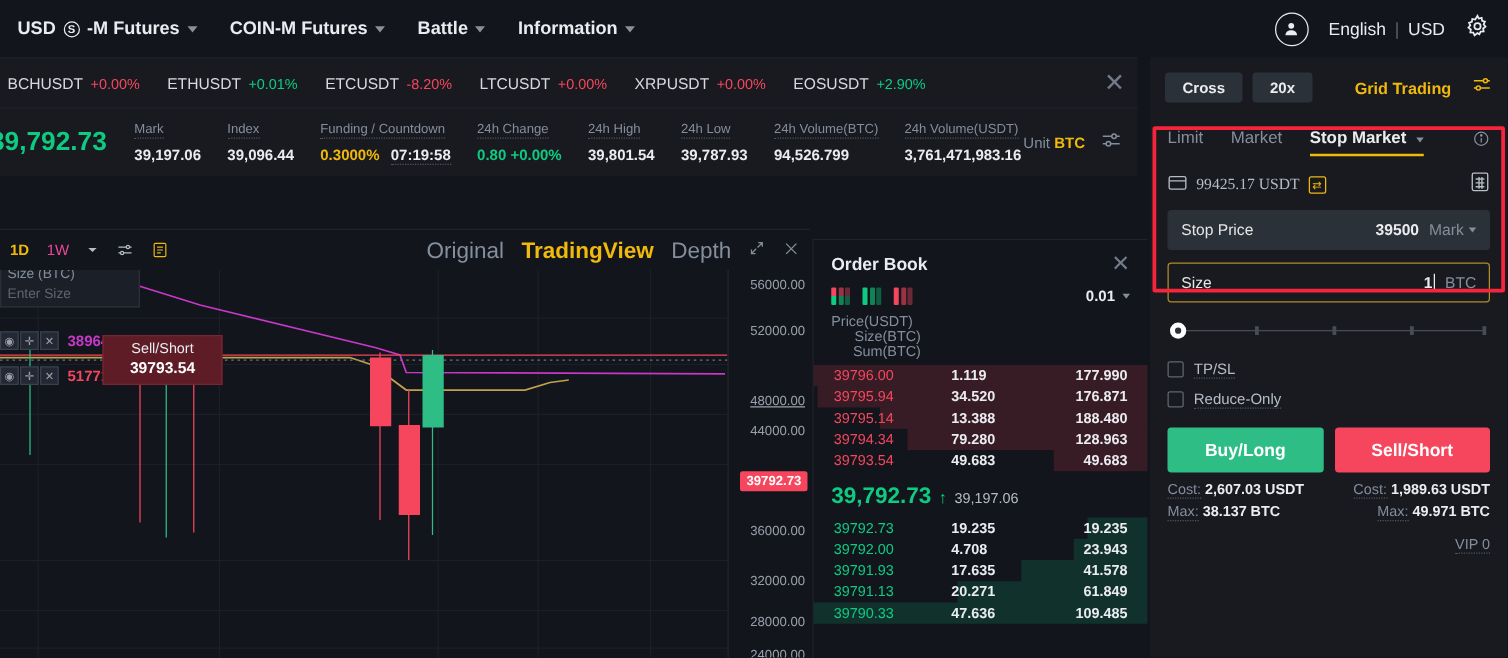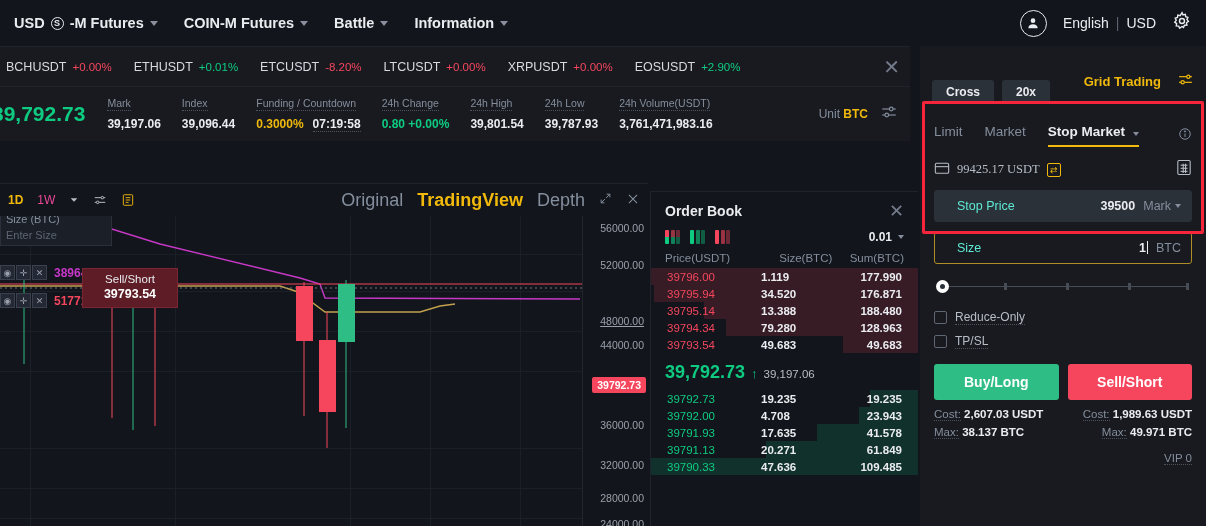--- a/index.html
+++ b/index.html
@@ -155,21 +155,21 @@
     height: 38px; display: flex; align-items: center; padding: 0 14px;
   }
   .ob-title { font-size: 14px; font-weight: bold; color: #eaecef;}
   .ob-close { margin-left: auto; color: #737a8a; font-size: 18px; cursor: pointer;}
   .ob-ctrls { display: flex; align-items: center; padding: 0 14px 6px; gap: 10px;}
   .obm { display: flex; gap: 1.5px; cursor: pointer; align-items: flex-end;}
   .obm i { display: block; width: 4px; border-radius: 1px;}
   .ob-dec { margin-left: auto; font-size: 12px; color: #eaecef; font-weight: bold;
     display: flex; align-items: center; gap: 6px; cursor: pointer;}
   .ob-colhead {
-    display: flex; padding: 2px 14px 4px; font-size: 11.5px; color: #848e9c;
+    display: flex; padding: 2px 14px 4px; font-size: 11.5px; color: #848e9c; flex-direction: column;
   }
   .ob-colhead span:nth-child(1) { width: 40%; }
   .ob-colhead span:nth-child(2) { width: 30%; text-align: right; }
   .ob-colhead span:nth-child(3) { width: 30%; text-align: right; }
   .ob-row {
     position: relative; display: flex; padding: 0 16px; font-size: 11.5px;
     height: 17px; align-items: center; cursor: pointer;
   }
   .ob-row .depth { position: absolute; right: 0; top: 0; height: 17px; }
   .ob-row span { position: relative; z-index: 2; }
@@ -190,21 +190,21 @@
   
   .orderpanel {
     position: absolute; left: 920px; top: 46px; width: 286px; height: 480px;
     background: #181a20;
   }
   .op-top {
     display: flex; align-items: center; gap: 8px; padding: 12px 12px 10px;
   }
   .pill {
     background: #2b3139; color: #eaecef; font-size: 12px; font-weight: bold;
-    padding: 5px 14px; border-radius: 3px; cursor: pointer; margin-top: 22px;
+    padding: 5px 14px; border-radius: 3px; cursor: pointer;
   }
   .grid-trading { margin-left: auto; color: #f0b90b; font-size: 13px;
     font-weight: bold; cursor: pointer;}
   .slider-ic { color: #f0b90b; cursor: pointer; margin-left: 8px;}
   .redbox {
     position: absolute; left: 2px; top: 55px; width: 282px; height: 133px;
     border: 3px solid #f6253b; border-radius: 2px; pointer-events: none; z-index: 30;
   }
   .op-tabs {
     display: flex; align-items: center; gap: 22px; padding: 10px 14px 0;
@@ -227,21 +227,21 @@
     border: 1px solid #f0b90b; color: #f0b90b; font-size: 9px; width: 14px; height: 14px;
     display: flex; align-items: center; justify-content: center; border-radius: 2px;
     cursor: pointer;
   }
   .calc-ic { margin-left: auto; color: #b7bdc6; cursor: pointer;}
   .field {
     margin: 10px 14px 0; background: #2b3139; border: 1px solid #2b3139;
     height: 32px; display: flex; align-items: center; padding: 0 10px; border-radius: 3px;
   }
   .field.focused { border-color: #b08d27; background: #181a20;}
-  .f-label { font-size: 12.5px; color: #5eead4; margin-left: 12px; }
+  .f-label { font-size: 12.5px; color: #e5e5e5; }
   .f-val { margin-left: auto; font-size: 12.5px; font-weight: bold; color: #eaecef;}
   .f-unit { font-size: 12.5px; color: #848e9c; margin-left: 8px; display:flex; align-items:center; gap:4px;}
   .caret-sm { width:0;height:0;border-left:3.5px solid transparent;border-right:3.5px solid transparent;
     border-top:4.5px solid #848e9c; display:inline-block;}
   .cursor-bar { display: inline-block; width: 1px; height: 13px; background: #eaecef;
     margin-left: 1px; vertical-align: -2px;}
   .slider-wrap { margin: 16px 16px 0; position: relative; height: 14px;}
   .slider-track { position: absolute; left: 6px; right: 2px; top: 6px; height: 1px; background: #474d57;}
   .slider-knob {
     position: absolute; left: 0; top: 0; width: 13px; height: 13px; border-radius: 50%;
@@ -369,20 +369,24 @@
       </div>
       <div class="stat">
         <span class="stat-label">24h High</span>
         <span class="stat-val">39,801.54</span>
       </div>
       <div class="stat">
         <span class="stat-label">24h Low</span>
         <span class="stat-val">39,787.93</span>
       </div>
       <div class="stat">
+        <span class="stat-label">24h Volume(BTC)</span>
+        <span class="stat-val">94,526.799</span>
+      </div>
+      <div class="stat">
         <span class="stat-label">24h Volume(USDT)</span>
         <span class="stat-val">3,761,471,983.16</span>
       </div>
     </div>
     <div class="unit-box">
       <div class="unit-txt">
         <span>Unit</span>
         <b>BTC</b>
       </div>
       <div>
@@ -698,25 +702,25 @@
       <div class="slider-notch" style="left:68px;"></div>
       <div class="slider-notch" style="left:130px;"></div>
       <div class="slider-notch" style="left:192px;"></div>
       <div class="slider-notch" style="left:250px;"></div>
       <div class="slider-knob" style="left:0px;"></div>
     </div>
 
     <div class="checks">
       <div class="chk">
         <span class="chkbox"></span>
-        <span class="chk-label">Reduce-Only</span>
+        <span class="chk-label">TP/SL</span>
       </div>
       <div class="chk">
         <span class="chkbox"></span>
-        <span class="chk-label">TP/SL</span>
+        <span class="chk-label">Reduce-Only</span>
       </div>
     </div>
 
     <div class="btns">
       <div class="btn buy">Buy/Long</div>
       <div class="btn sell">Sell/Short</div>
     </div>
 
     <div class="costrow">
       <div class="costcol">

